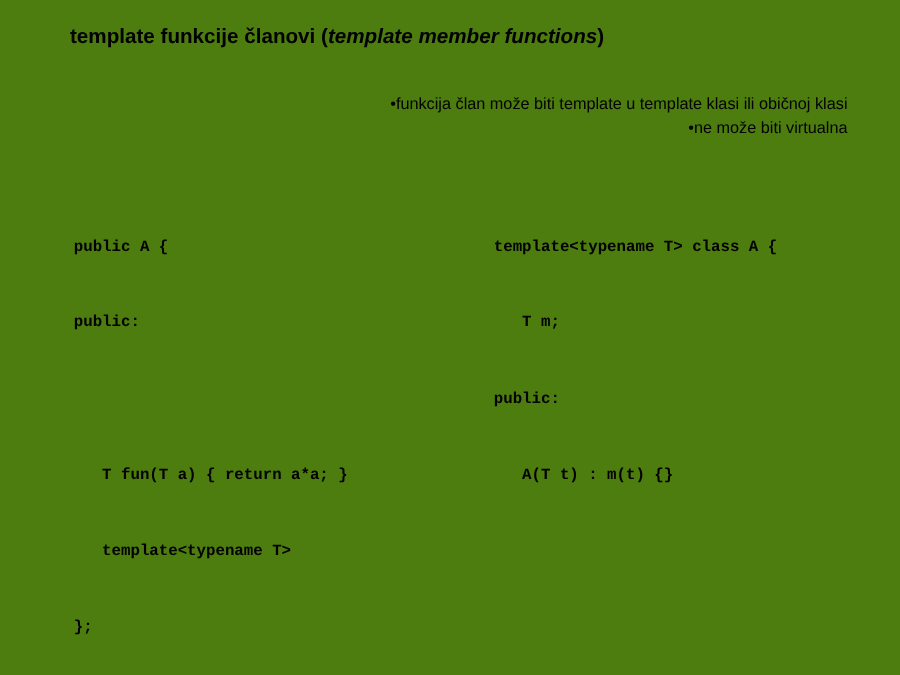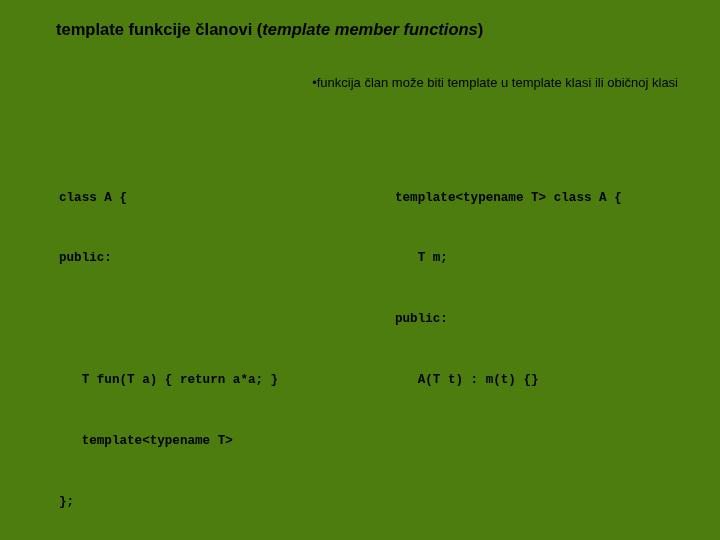--- a/index.html
+++ b/index.html
@@ -101,24 +101,27 @@
 <div class="slide">
 
   <div class="slide-title">
     <span>template funkcije članovi (</span><span class="ital">template member functions</span><span>)</span>
   </div>
 
   <div class="bullet-list">
     <div class="bullet-row">
       <span class="bchar">•</span><span>funkcija član može biti template u template klasi ili običnoj klasi</span>
     </div>
+    <div class="bullet-row">
+      <span class="bchar">•</span><span>ne može biti virtualna</span>
+    </div>
   </div>
 
   <div class="code-col left">
-    <div class="code-line">class A {</div>
+    <div class="code-line">public A {</div>
     <div class="code-line">public:</div>
     <div class="code-line blank"></div>
     <div class="code-line">   T fun(T a) { return a*a; }</div>
     <div class="code-line">   template&lt;typename T&gt;</div>
     <div class="code-line">};</div>
     
     
     
     
     

